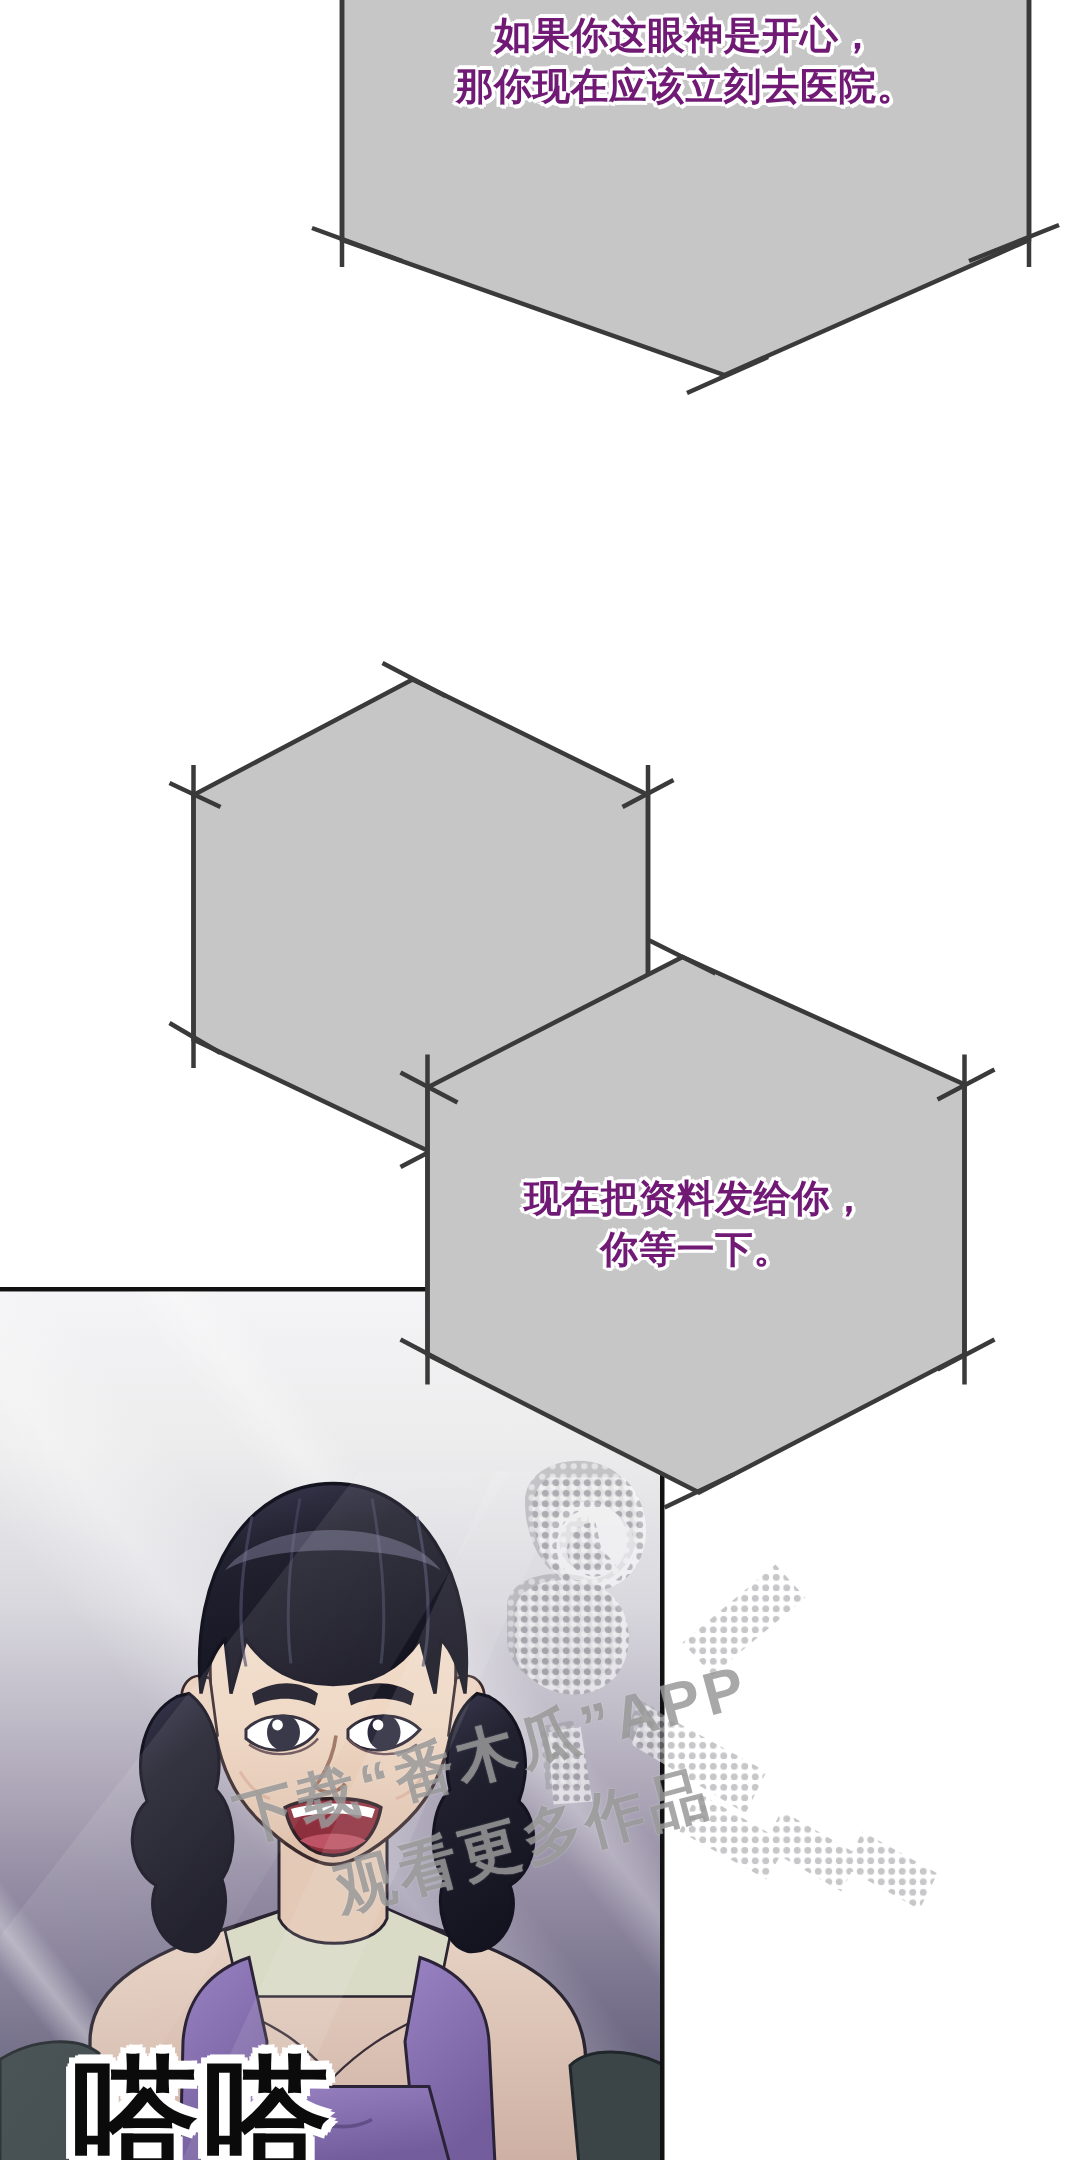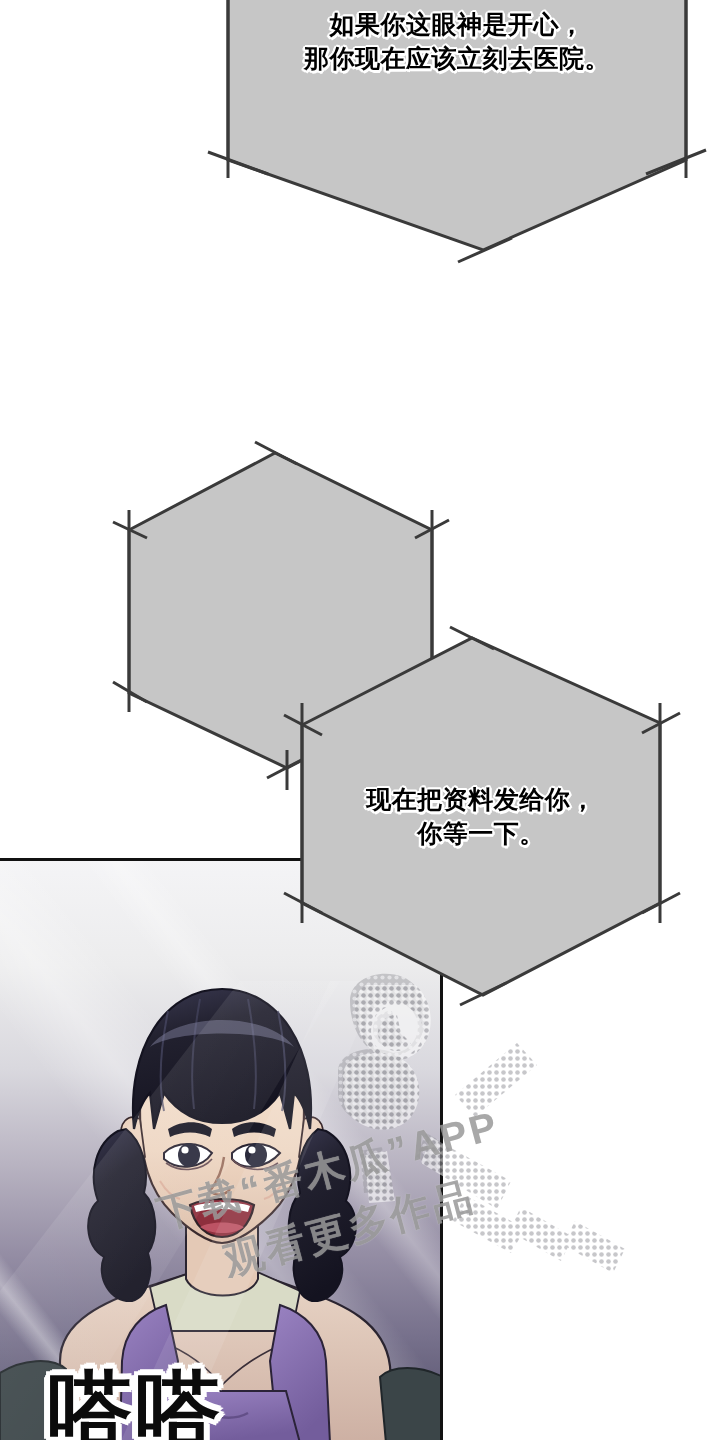--- a/index.html
+++ b/index.html
@@ -27,21 +27,21 @@
     left: 0;
     top: 0;
     overflow: visible;
   }
   .bubble-text {
     position: absolute;
     left: 0;
     top: 0;
     width: 100%;
     text-align: center;
-    color: #000000;
+    color: #701a75;
     font-weight: 700;
     line-height: 1.34;
     letter-spacing: 0.5px;
     white-space: pre-line;
     -webkit-text-stroke: 0px;
     text-shadow:
        2px 0 0 #fff, -2px 0 0 #fff, 0 2px 0 #fff, 0 -2px 0 #fff,
        1.5px 1.5px 0 #fff, -1.5px 1.5px 0 #fff, 1.5px -1.5px 0 #fff, -1.5px -1.5px 0 #fff,
        2.5px 1px 0 #fff, -2.5px 1px 0 #fff, 1px 2.5px 0 #fff, 1px -2.5px 0 #fff;
   }
@@ -301,21 +301,21 @@
         <line x1="128" y1="-8" x2="170" y2="14"></line>
         <line x1="-14" y1="72" x2="20" y2="88"></line>
         <line x1="288" y1="88" x2="322" y2="70"></line>
         <line x1="-14" y1="232" x2="20" y2="252"></line>
         <line x1="140" y1="328" x2="182" y2="306"></line>
         <line x1="160" y1="300" x2="160" y2="340"></line>
       </g>
     </svg>
   </div>
 
-  <div class="bubble" style="left:300px; top:635px; width:362px; height:370px;">
+  <div class="bubble" style="left:283px; top:635px; width:362px; height:370px;">
     <svg width="362" height="370" viewBox="0 0 362 370">
       <path d="M 2 90 L 172 3 L 360 88 L 360 268 L 183 360 L 2 268 Z" fill="#c6c6c6" stroke="#3a3a3a" stroke-width="3"></path>
       <g stroke="#3a3a3a" stroke-width="3" fill="none">
         <line x1="2" y1="68" x2="2" y2="288"></line>
         <line x1="360" y1="68" x2="360" y2="288"></line>
         <line x1="150" y1="-8" x2="194" y2="14"></line>
         <line x1="-16" y1="80" x2="22" y2="100"></line>
         <line x1="342" y1="98" x2="380" y2="78"></line>
         <line x1="-16" y1="258" x2="22" y2="278"></line>
         <line x1="342" y1="278" x2="380" y2="258"></line>

